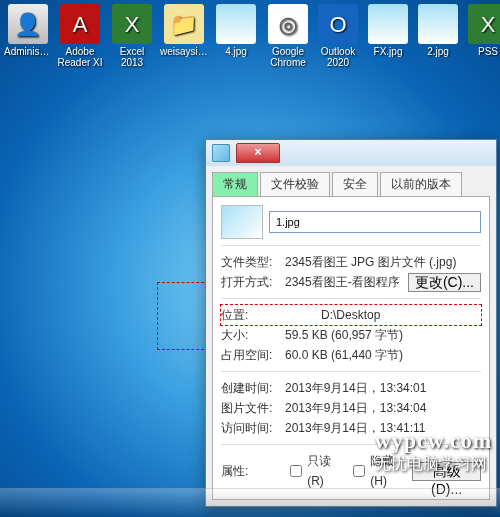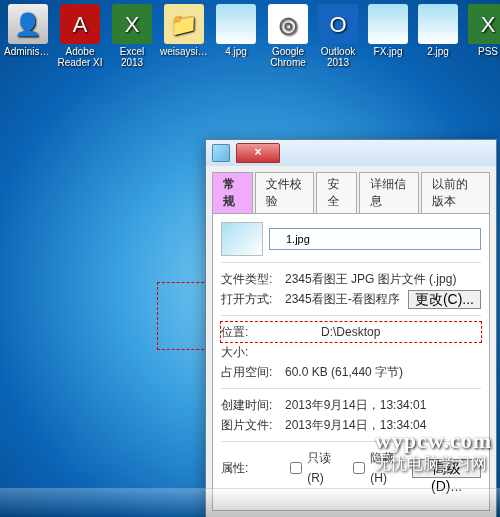--- a/index.html
+++ b/index.html
@@ -112,22 +112,22 @@
   }
   .tab {
     padding: 3px 10px;
     border: 1px solid #aaa;
     border-bottom: none;
     background: #f7f7f7;
     font-size: 12px;
     color: #333;
   }
   .tab.active {
-    background: #f0abfc;
-    font-weight: bold;
+    background: #86efac;
+    font-weight: normal;
     position: relative;
     z-index: 2;
   }
   .tab-body {
     margin: 0 6px 6px;
     border: 1px solid #aaa;
     background: #fff;
     padding: 8px;
     min-height: 280px;
   }
@@ -139,21 +139,21 @@
   }
   .file-head .thumb {
     width: 40px; height: 32px;
     background: linear-gradient(135deg,#a7e0f5,#fff);
     border: 1px solid #bbb;
   }
   .file-head input {
     flex: 1;
     height: 18px;
     border: 1px solid #7a9cc1;
-    padding: 1px 16px;
+    padding: 1px 6px;
     font: inherit;
   }
   hr.sep {
     border: none;
     border-top: 1px solid #ddd;
     margin: 6px 0;
   }
   .prop-row {
     display: flex;
     line-height: 20px;
@@ -224,21 +224,21 @@
     <div class="desktop-icon">
       <span class="glyph" style="background: linear-gradient(rgb(167, 224, 245), rgb(255, 255, 255));"></span>
       <span class="label">4.jpg</span>
     </div>
     <div class="desktop-icon">
       <span class="glyph" style="background: rgb(255, 255, 255); color: rgb(85, 85, 85);">◎</span>
       <span class="label">Google Chrome</span>
     </div>
     <div class="desktop-icon">
       <span class="glyph" style="background: rgb(21, 101, 192);">O</span>
-      <span class="label">Outlook 2013</span>
+      <span class="label">Outlook 2020</span>
     </div>
     <div class="desktop-icon">
       <span class="glyph" style="background: linear-gradient(rgb(167, 224, 245), rgb(255, 255, 255));"></span>
       <span class="label">FX.jpg</span>
     </div>
     <div class="desktop-icon">
       <span class="glyph" style="background: linear-gradient(rgb(167, 224, 245), rgb(255, 255, 255));"></span>
       <span class="label">2.jpg</span>
     </div>
     <div class="desktop-icon">
@@ -252,21 +252,20 @@
 <div class="dialog">
   <div class="titlebar">
     <div class="ticon"></div>
     <div class="close">×</div>
   </div>
 
   <div class="tabs" id="tabs">
       <div class="tab active">常规</div>
       <div class="tab">文件校验</div>
       <div class="tab">安全</div>
-      <div class="tab">详细信息</div>
       <div class="tab">以前的版本</div>
     </div>
 
   <div class="tab-body">
     <div class="file-head">
       <div class="thumb"></div>
       <input value="1.jpg" style="">
     </div>
     <hr class="sep">
     <div class="prop-row">
@@ -278,33 +277,38 @@
         <span>2345看图王-看图程序</span>
         <button class="smallbtn">更改(C)...</button>
       </div>
     <hr class="sep">
     <div class="prop-row highlight-row">
         <span class="k">位置:</span>
         <span class="v">D:\Desktop</span>
       </div>
     <div class="prop-row">
         <span class="k">大小:</span>
+        <span class="v">59.5 KB (60,957 字节)</span>
       </div>
     <div class="prop-row">
         <span class="k">占用空间:</span>
         <span class="v">60.0 KB (61,440 字节)</span>
       </div>
     <hr class="sep">
     <div class="prop-row">
         <span class="k">创建时间:</span>
         <span class="v">2013年9月14日，13:34:01</span>
       </div>
     <div class="prop-row">
         <span class="k">图片文件:</span>
         <span class="v">2013年9月14日，13:34:04</span>
+      </div>
+    <div class="prop-row">
+        <span class="k">访问时间:</span>
+        <span class="v">2013年9月14日，13:41:11</span>
       </div>
     <hr class="sep">
     <div class="prop-row attrs">
       <span class="k">属性:</span>
       <label>
           <input type="checkbox" style="">
           <span>只读(R)</span>
         </label>
       <label>
           <input type="checkbox" style="">

